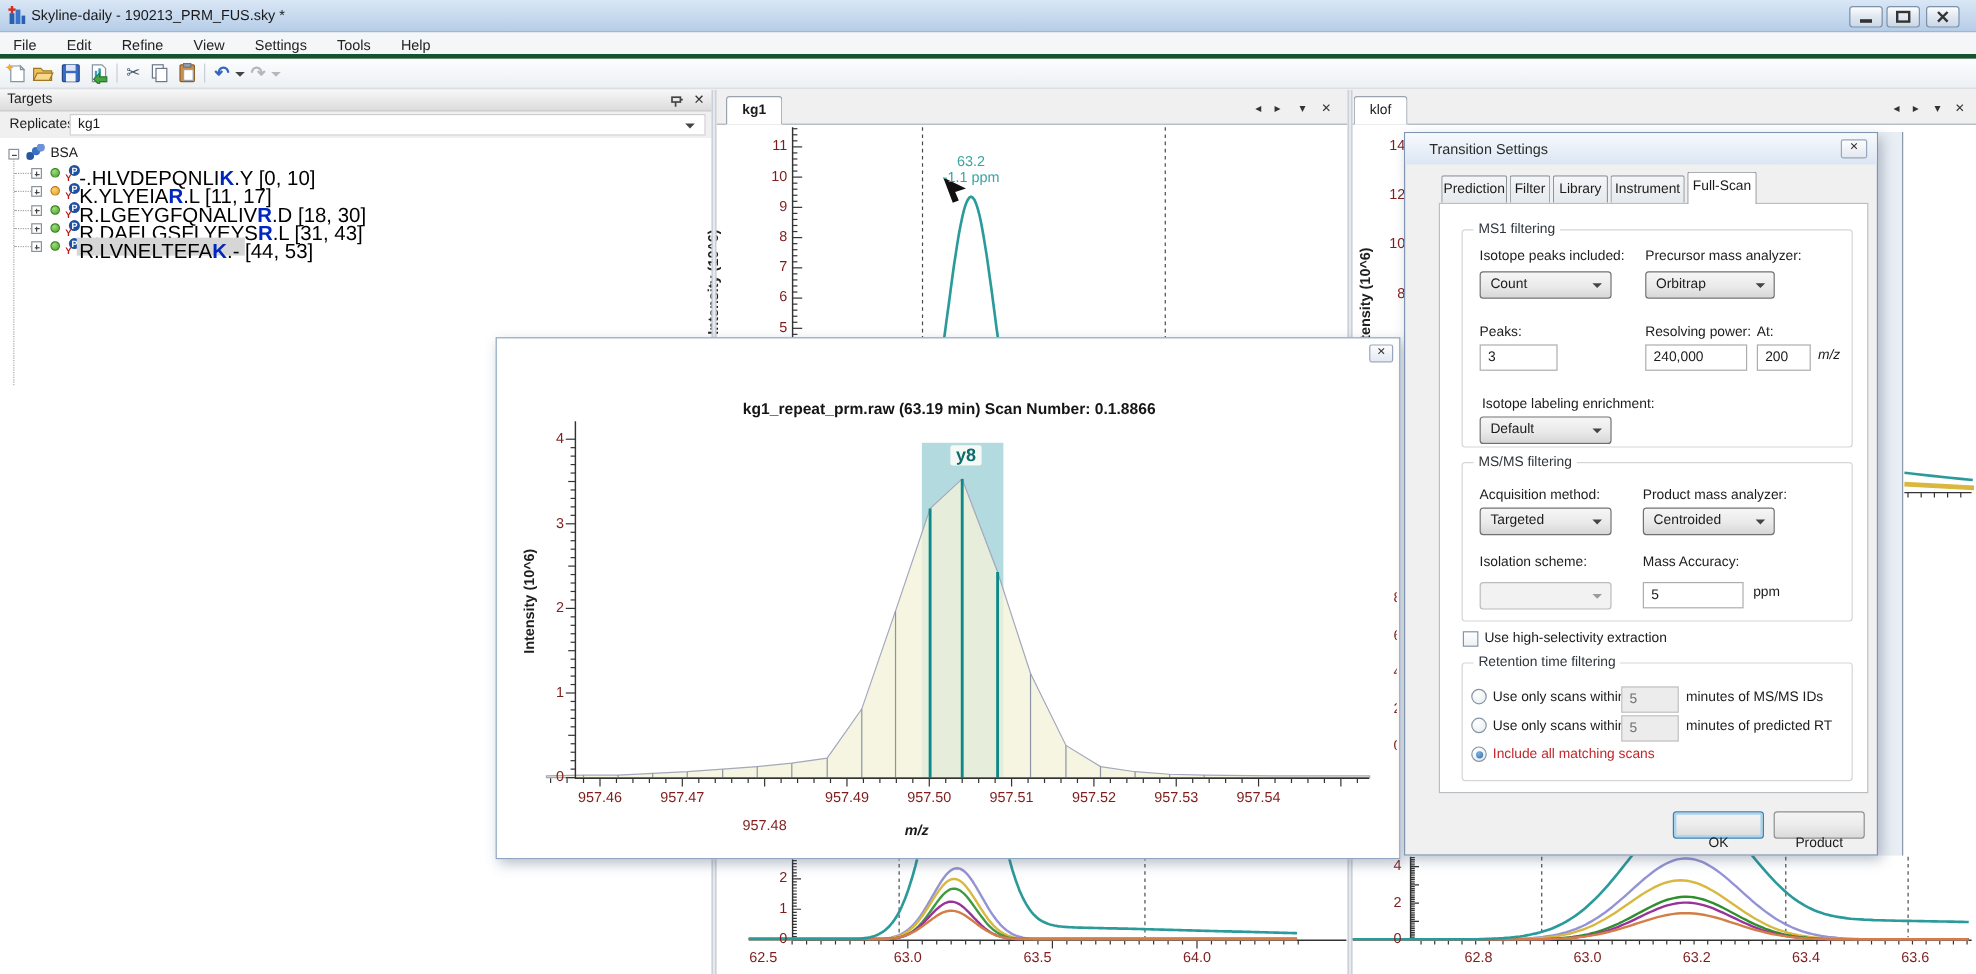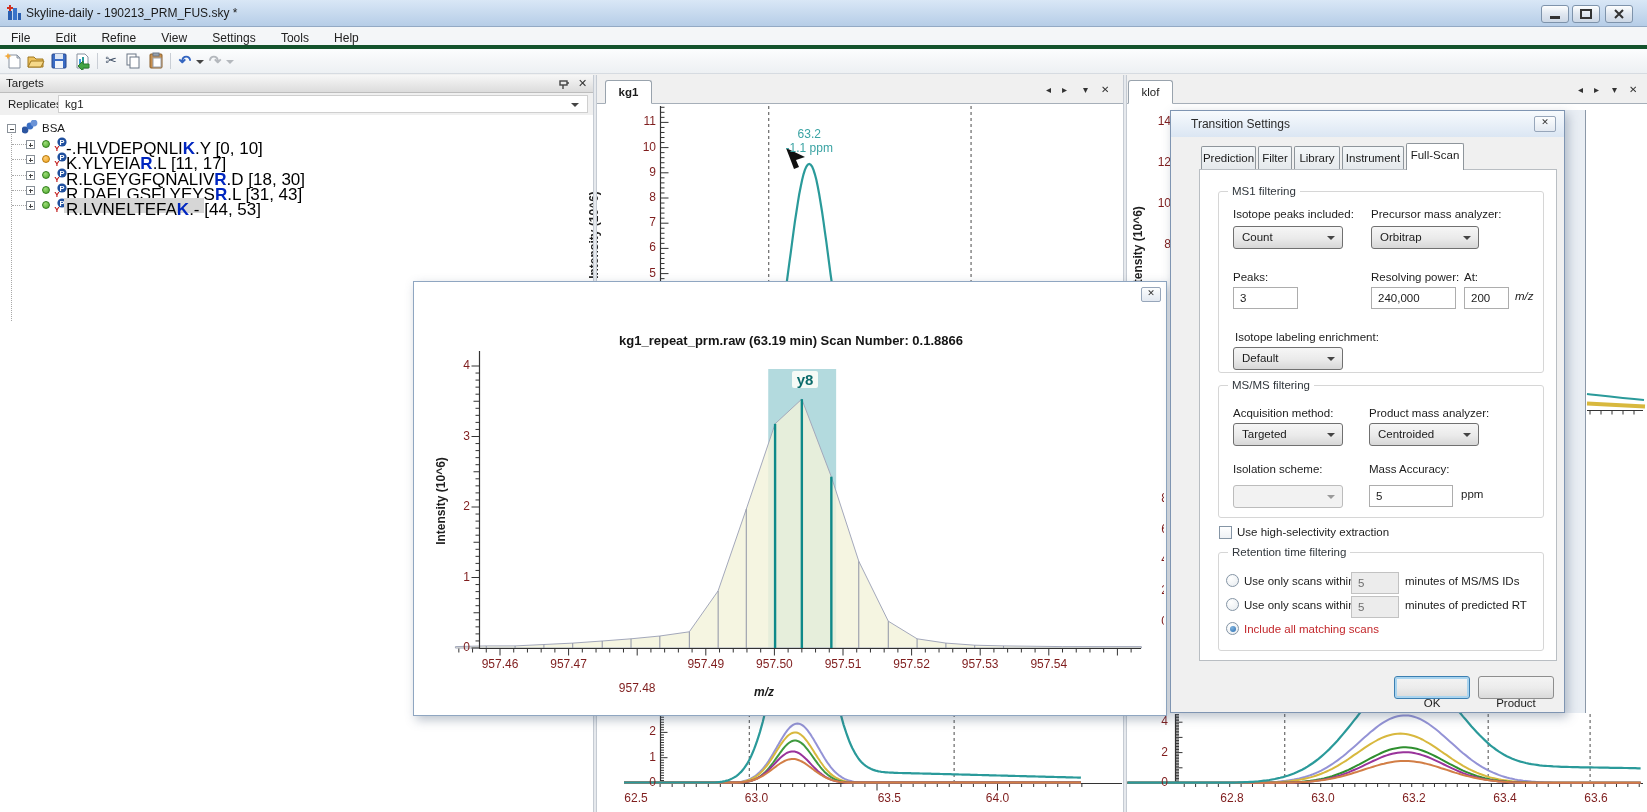--- a/index.html
+++ b/index.html
@@ -296,21 +296,21 @@
     <div class="tick" style="left: 630px; top: 139.6px; width: 26px; text-align: right;">10</div>
     <div class="tick" style="left: 630px; top: 164.8px; width: 26px; text-align: right;">9</div>
     <div class="tick" style="left: 630px; top: 190px; width: 26px; text-align: right;">8</div>
     <div class="tick" style="left: 630px; top: 215.2px; width: 26px; text-align: right;">7</div>
     <div class="tick" style="left: 630px; top: 240.4px; width: 26px; text-align: right;">6</div>
     <div class="tick" style="left: 630px; top: 265.6px; width: 26px; text-align: right;">5</div>
     <div class="tick" style="left: 769.22px; top: 127px; width: 80px; text-align: center; color: rgb(58, 163, 163);">63.2</div>
     <div class="tick" style="left: 769.22px; top: 141px; width: 80px; text-align: center; color: rgb(58, 163, 163);">-1.1 ppm</div>
     <div class="tick" style="left: 612px; top: 791px; width: 48px; text-align: center;">62.5</div>
     <div class="tick" style="left: 732.5px; top: 791px; width: 48px; text-align: center;">63.0</div>
-    <div class="tick" style="left: 853px; top: 791px; width: 48px; text-align: right;">63.5</div>
+    <div class="tick" style="left: 853px; top: 791px; width: 48px; text-align: left;">63.5</div>
     <div class="tick" style="left: 973.5px; top: 791px; width: 48px; text-align: center;">64.0</div>
     <div class="tick" style="left: 630px; top: 724.4px; width: 26px; text-align: right;">2</div>
     <div class="tick" style="left: 630px; top: 749.7px; width: 26px; text-align: right;">1</div>
     <div class="tick" style="left: 630px; top: 775px; width: 26px; text-align: right;">0</div>
     <div class="tick" style="left: 1208px; top: 791px; width: 48px; text-align: center;">62.8</div>
     <div class="tick" style="left: 1299px; top: 791px; width: 48px; text-align: center;">63.0</div>
     <div class="tick" style="left: 1390px; top: 791px; width: 48px; text-align: center;">63.2</div>
     <div class="tick" style="left: 1481px; top: 791px; width: 48px; text-align: center;">63.4</div>
     <div class="tick" style="left: 1572px; top: 791px; width: 48px; text-align: center;">63.6</div>
     <div class="tick" style="left: 1142px; top: 714.2px; width: 26px; text-align: right;">4</div>

